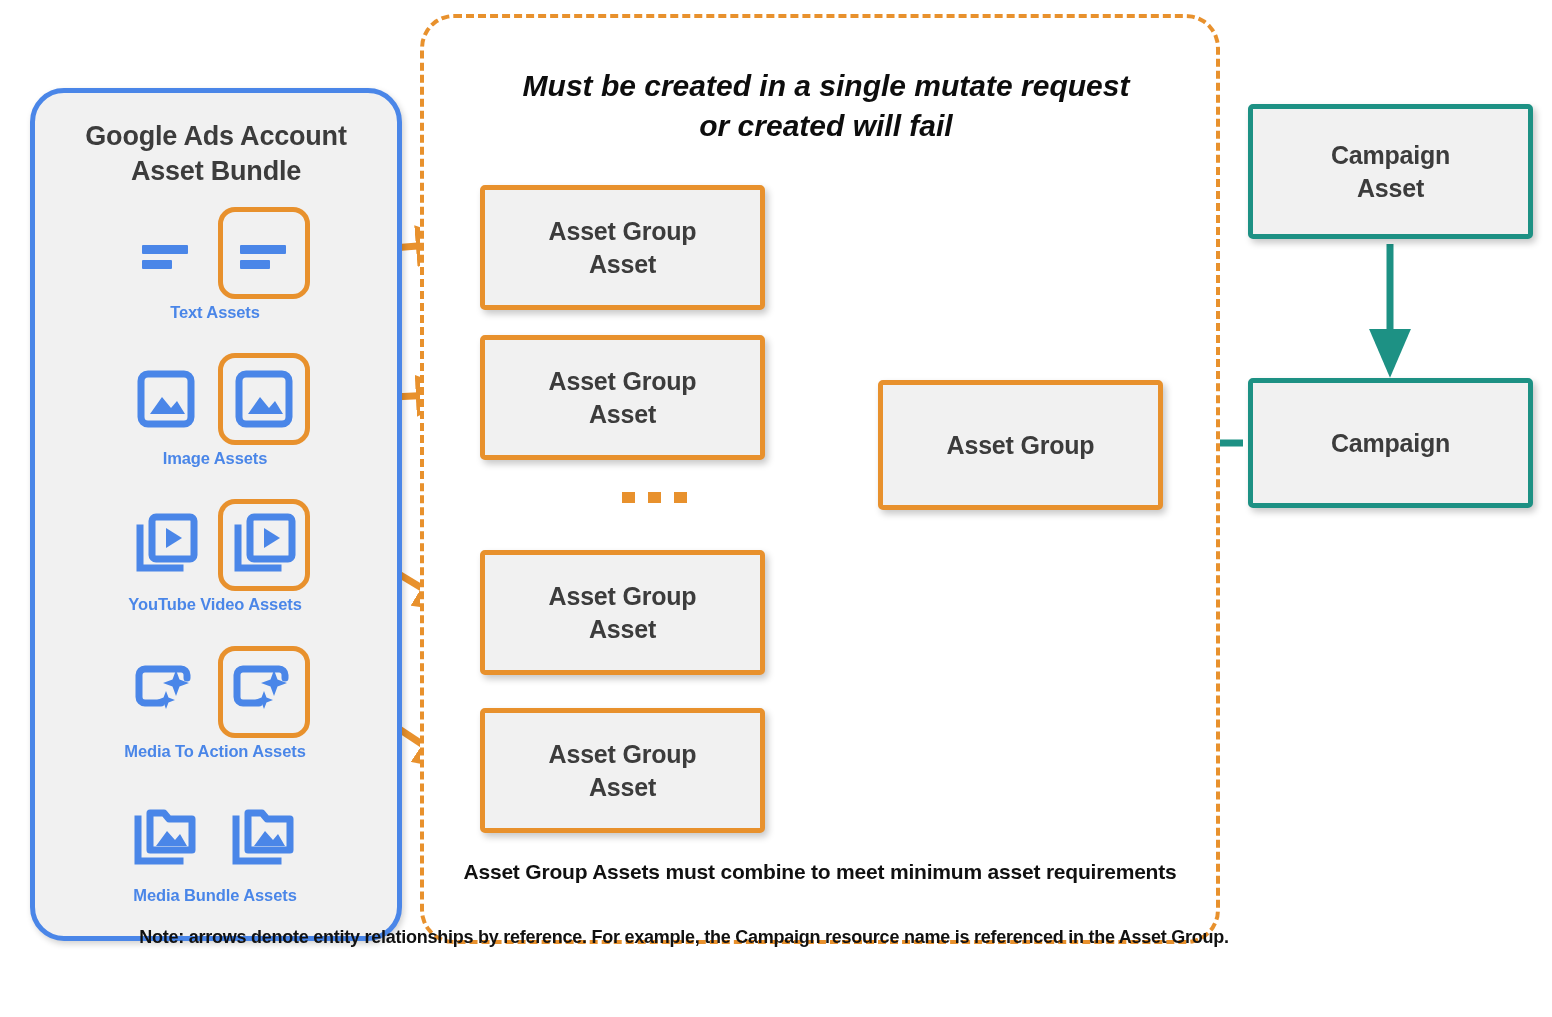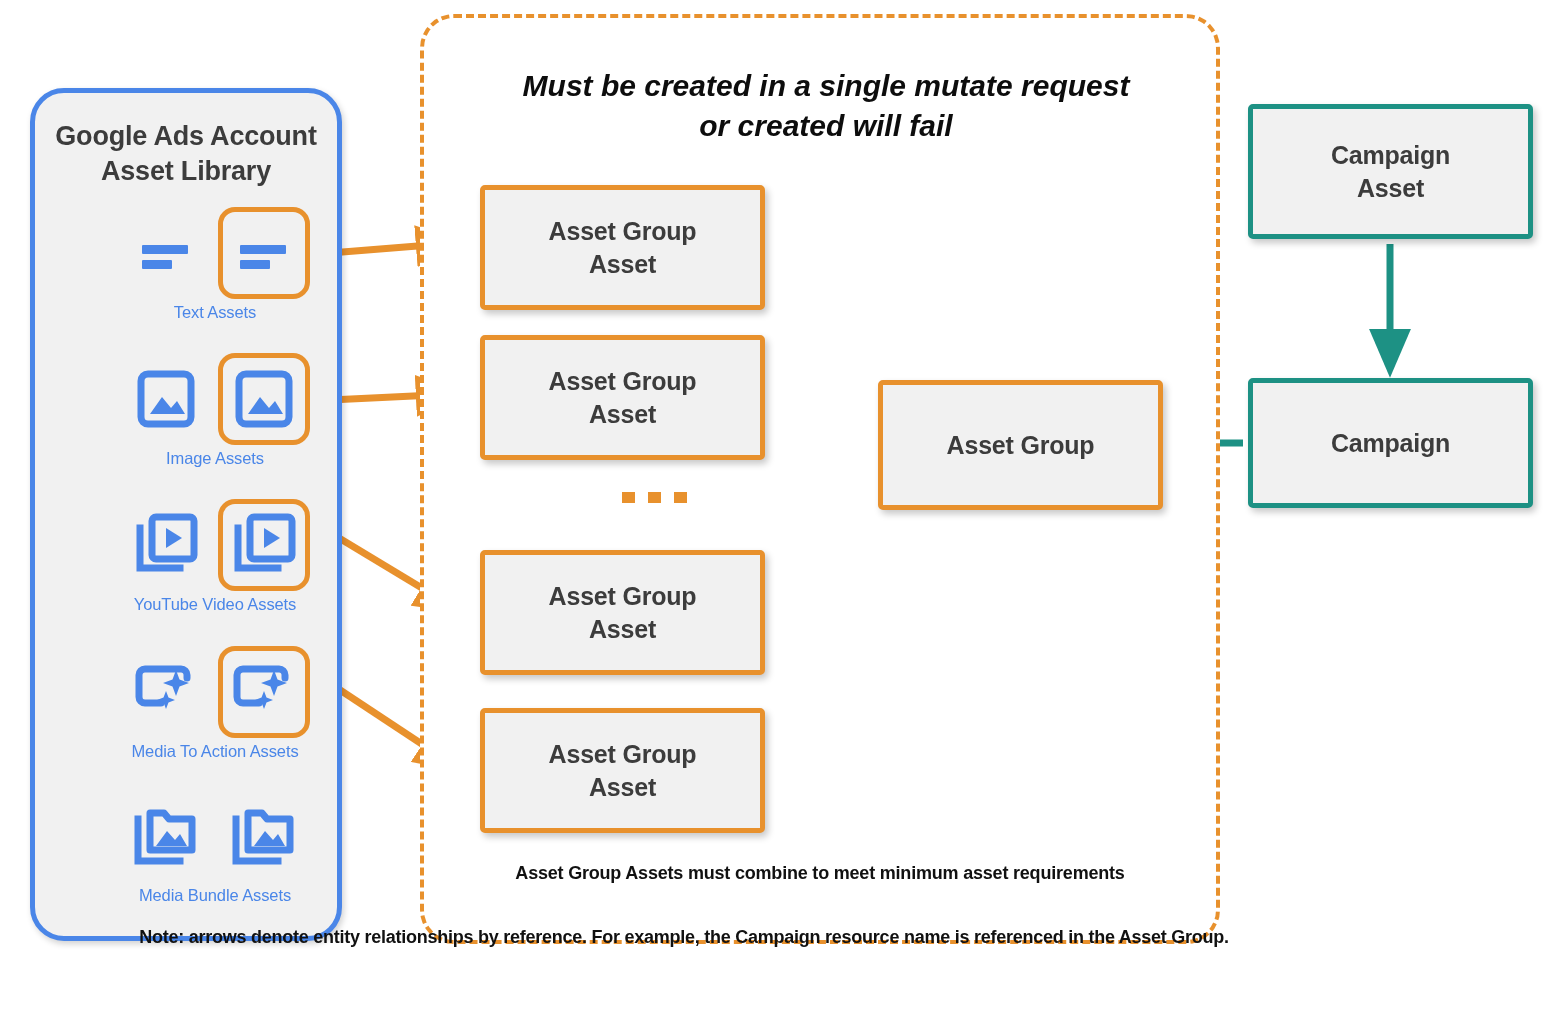--- a/index.html
+++ b/index.html
@@ -20,21 +20,21 @@
     left: 0; top: 0;
     width: 1552px;
     height: 1017px;
   }
 
   
   .library-panel {
     position: absolute;
     left: 30px;
     top: 88px;
-    width: 312px;
+    width: 372px;
     height: 853px;
     background: #f1f1f1;
     border: 5px solid #4a86e8;
     border-radius: 34px;
     box-sizing: border-box;
     box-shadow: 2px 3px 6px rgba(0,0,0,0.18);
   }
   .library-title {
     position: absolute;
     left: 0; right: 0;
@@ -70,21 +70,21 @@
     box-sizing: border-box;
   }
   .icon-slot.highlight {
     border: 5px solid #e8912d;
     border-radius: 17px;
     background: transparent;
   }
   .asset-label {
     text-align: center;
     font-size: 16.5px;
-    font-weight: normal;
+    font-weight: bold;
     color: #4a86e8;
     margin-top: 2px;
     letter-spacing: -0.1px;
   }
 
   
   .mutate-box {
     position: absolute;
     left: 420px;
     top: 14px;
@@ -106,21 +106,21 @@
     font-style: italic;
     color: #0d0d0d;
     line-height: 1.32;
   }
   .mutate-footnote {
     position: absolute;
     left: 20px;
     right: 20px;
     bottom: 56px;
     text-align: center;
-    font-size: 18px;
+    font-size: 21px;
     font-weight: bold;
     color: #111111;
     letter-spacing: -0.2px;
   }
 
   
   .node {
     position: absolute;
     background: #f1f1f1;
     box-sizing: border-box;
@@ -253,21 +253,21 @@
   </div>
 </div>
 
 <div class="node teal campaign-node">
   <div>Campaign</div>
 </div>
 
 <div class="library-panel">
   <div class="library-title">
     <div>Google Ads Account</div>
-    <div>Asset Library</div>
+    <div>Asset Bundle</div>
   </div>
 
   <div class="asset-row" style="top:112px">
     <div class="asset-icons">
       <div class="icon-slot">
         <svg width="60" height="60" viewBox="0 0 60 60">
           <rect x="6" y="22" width="46" height="9" rx="1" fill="#4a86e8"></rect>
           <rect x="6" y="37" width="30" height="9" rx="1" fill="#4a86e8"></rect>
         </svg>
       </div>

